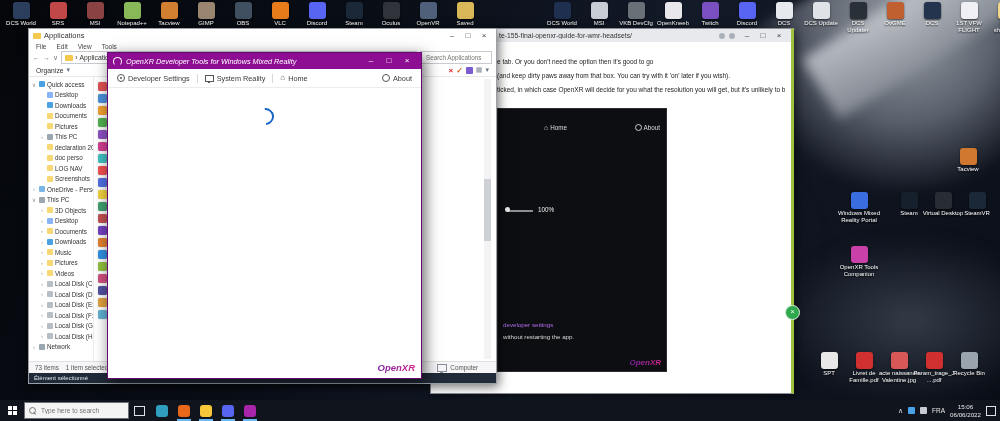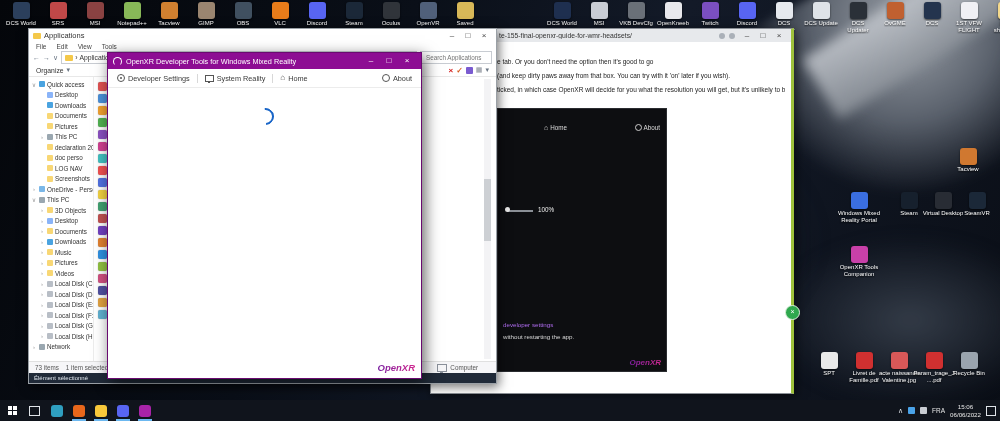--- a/index.html
+++ b/index.html
@@ -638,21 +638,21 @@
       </span>
     </div>
     <div class="ex-details">
       <span>Élément sélectionné</span>
     </div>
   </div>
 
   <div class="win-oxr">
     <div class="ox-title">
       <span class="ox-appic"></span>
-      <span style="flex:1;white-space:nowrap;overflow:hidden;">OpenXR Developer Tools for Windows Mixed Reality</span>
+      <span style="flex:1;white-space:nowrap;overflow:hidden;font-style:italic;">OpenXR Developer Tools for Windows Mixed Reality</span>
       <div class="winctl">
         <span>–</span>
         <span>□</span>
         <span>×</span>
       </div>
     </div>
     <div class="ox-nav">
       <div class="ox-tab">
         <span class="ic-gear"></span>
         <span>Developer Settings</span>
@@ -679,20 +679,24 @@
   </div>
 
   <div class="taskbar">
     <div class="tb-start">
       <div class="winlogo">
           <div></div>
           <div></div>
           <div></div>
           <div></div>
         </div>
+    </div>
+    <div class="tb-search">
+      <span class="ic-lens"></span>
+      <input placeholder="Type here to search" style="">
     </div>
     <div class="tb-taskview">
       <div class="ic-taskview"></div>
     </div>
     <div class="tb-apps">
 
         <div class="tb-app">
           <div class="tb-app-ic" style="background: rgb(47, 159, 192);"></div>
           <div class="tb-underline" style="background: transparent;"></div>
         </div>

